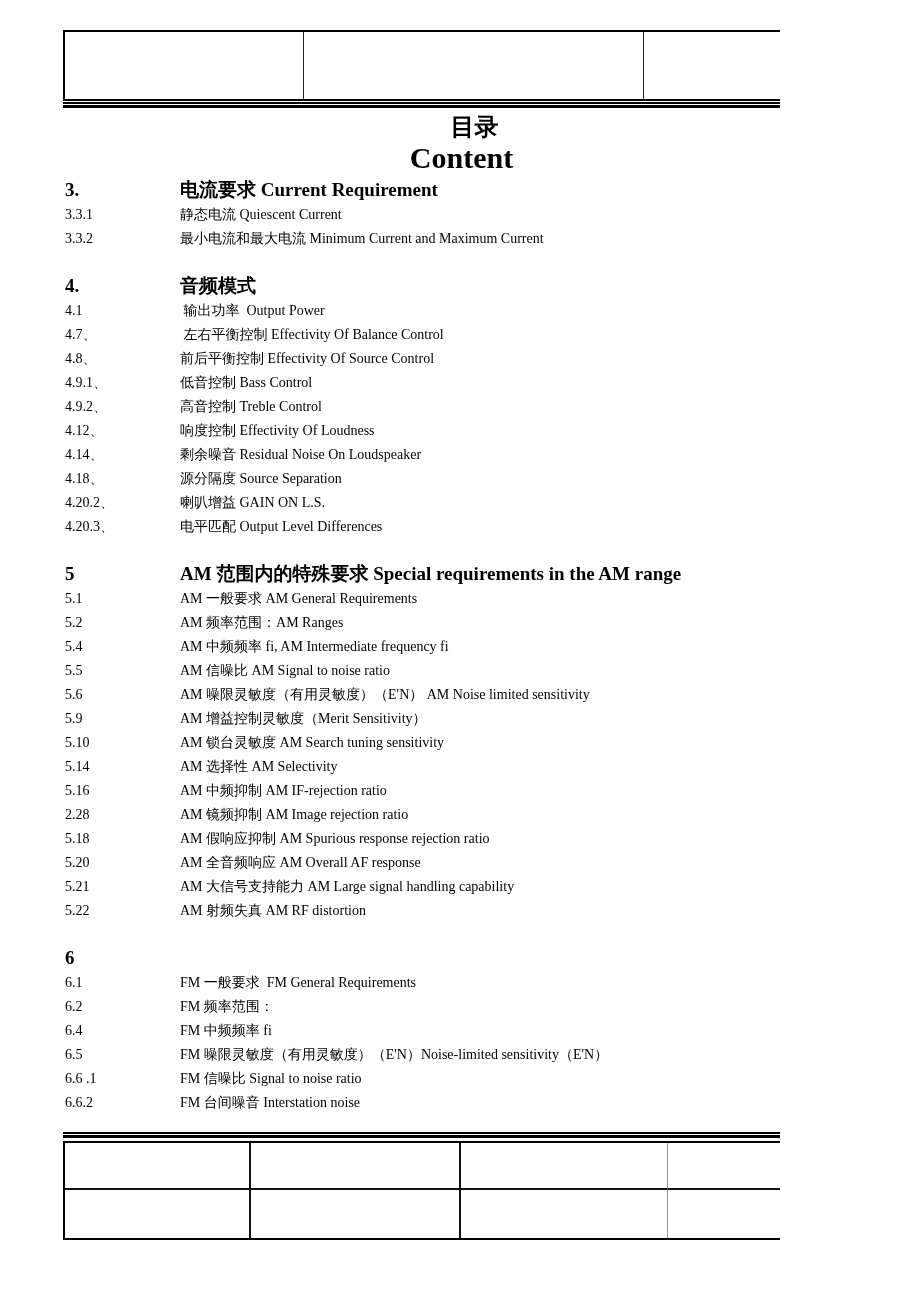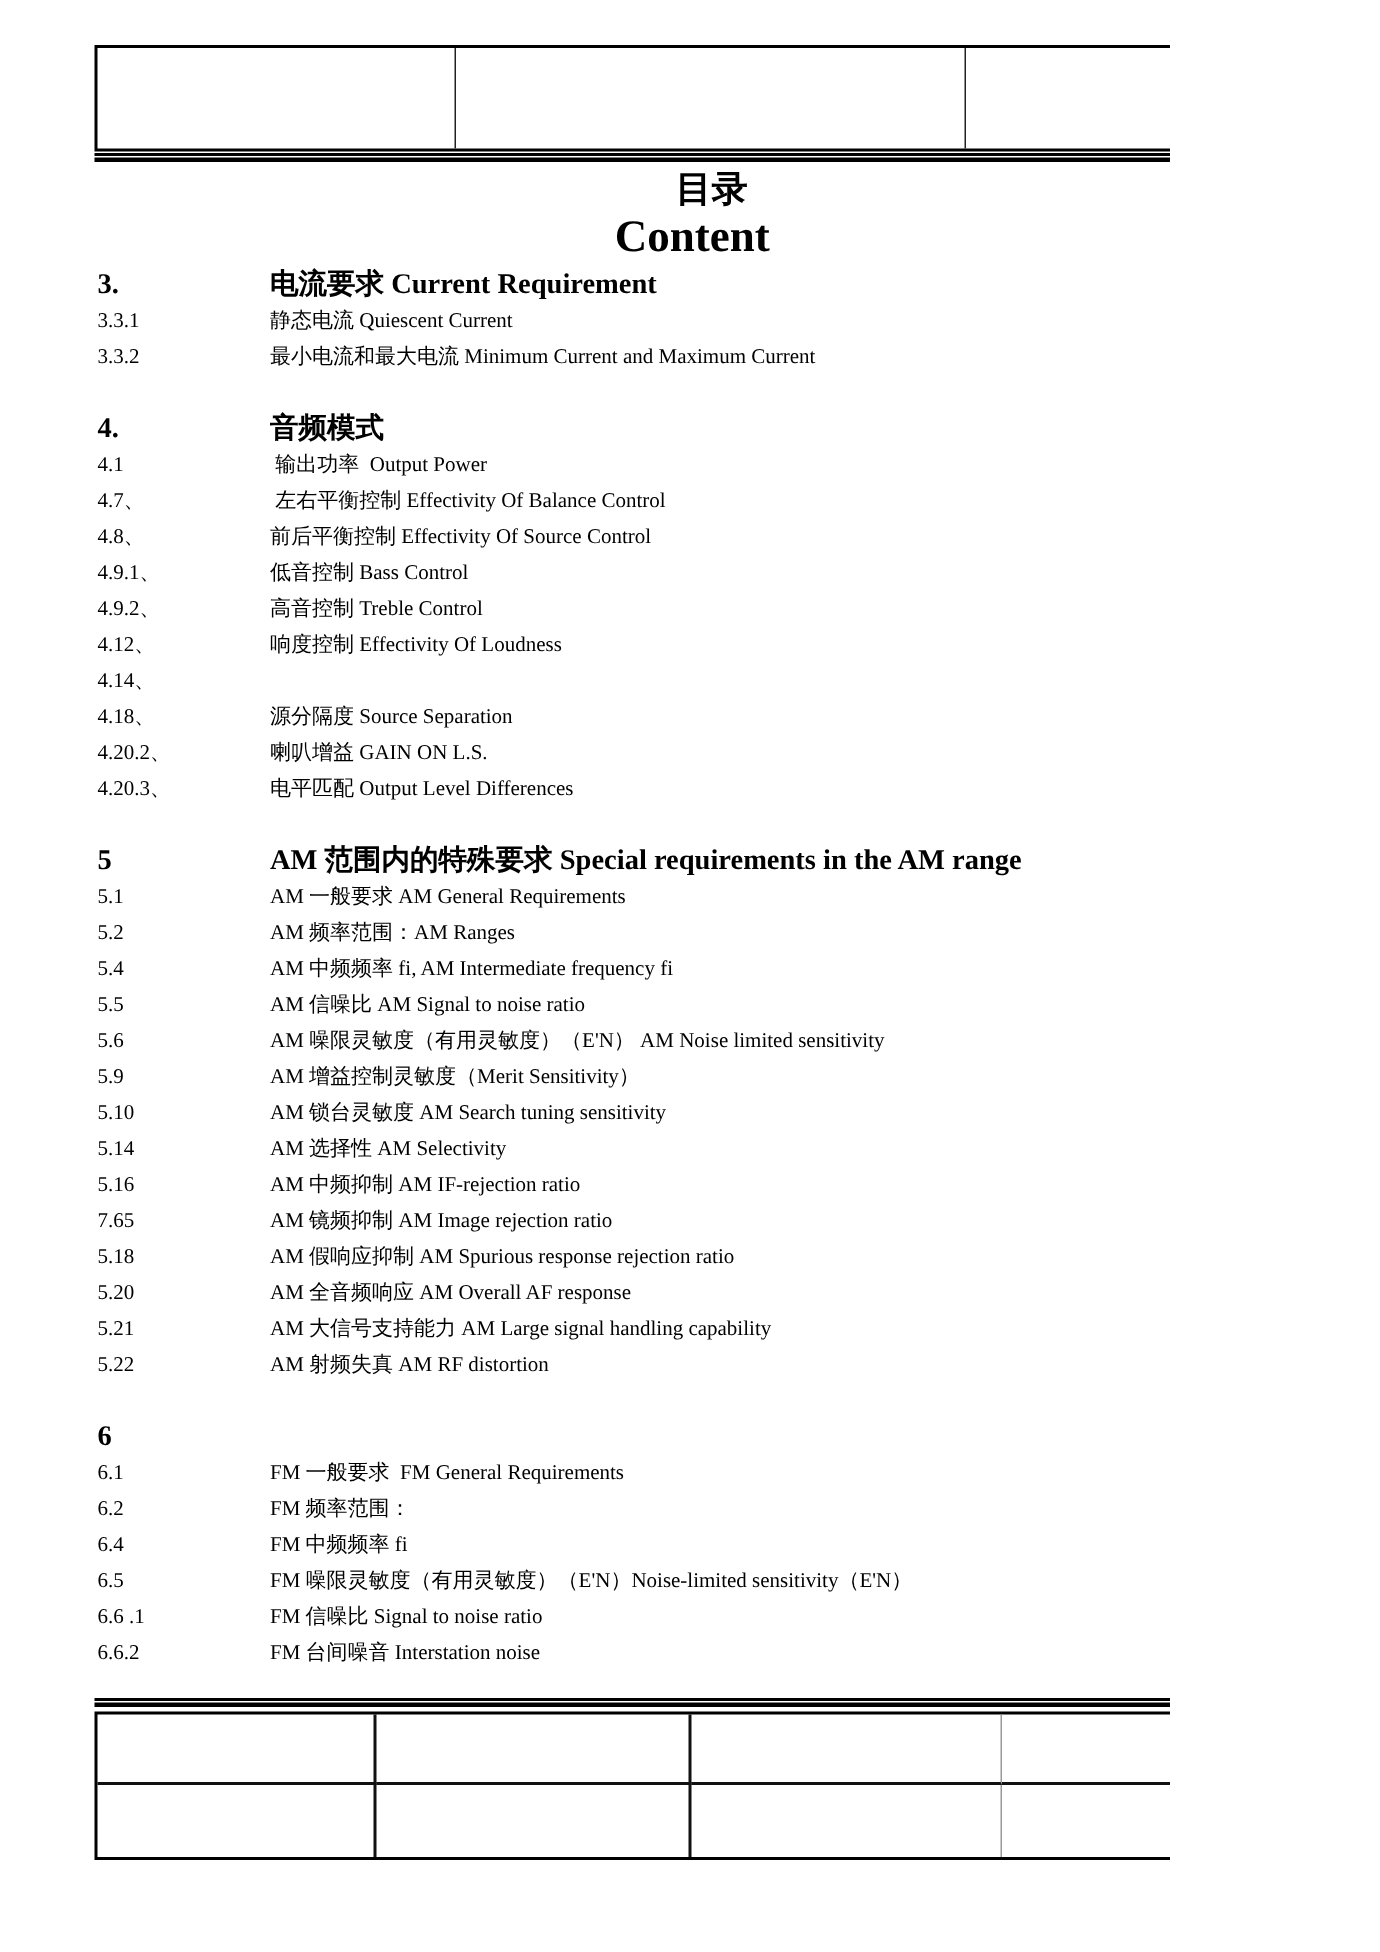--- a/index.html
+++ b/index.html
@@ -119,20 +119,21 @@
         <div class="toc-row">
           <div class="num">4.9.2、</div>
           <div class="txt">高音控制 Treble Control</div>
         </div>
         <div class="toc-row">
           <div class="num">4.12、</div>
           <div class="txt">响度控制 Effectivity Of Loudness</div>
         </div>
         <div class="toc-row">
           <div class="num">4.14、</div>
+          <div class="txt">剩余噪音 Residual Noise On Loudspeaker</div>
         </div>
         <div class="toc-row">
           <div class="num">4.18、</div>
           <div class="txt">源分隔度 Source Separation</div>
         </div>
         <div class="toc-row">
           <div class="num">4.20.2、</div>
           <div class="txt">喇叭增益 GAIN ON L.S.</div>
         </div>
         <div class="toc-row">
@@ -175,21 +176,21 @@
         </div>
         <div class="toc-row">
           <div class="num">5.14</div>
           <div class="txt">AM 选择性 AM Selectivity</div>
         </div>
         <div class="toc-row">
           <div class="num">5.16</div>
           <div class="txt">AM 中频抑制 AM IF-rejection ratio</div>
         </div>
         <div class="toc-row">
-          <div class="num">7.65</div>
+          <div class="num">2.28</div>
           <div class="txt">AM 镜频抑制 AM Image rejection ratio</div>
         </div>
         <div class="toc-row">
           <div class="num">5.18</div>
           <div class="txt">AM 假响应抑制 AM Spurious response rejection ratio</div>
         </div>
         <div class="toc-row">
           <div class="num">5.20</div>
           <div class="txt">AM 全音频响应 AM Overall AF response</div>
         </div>

